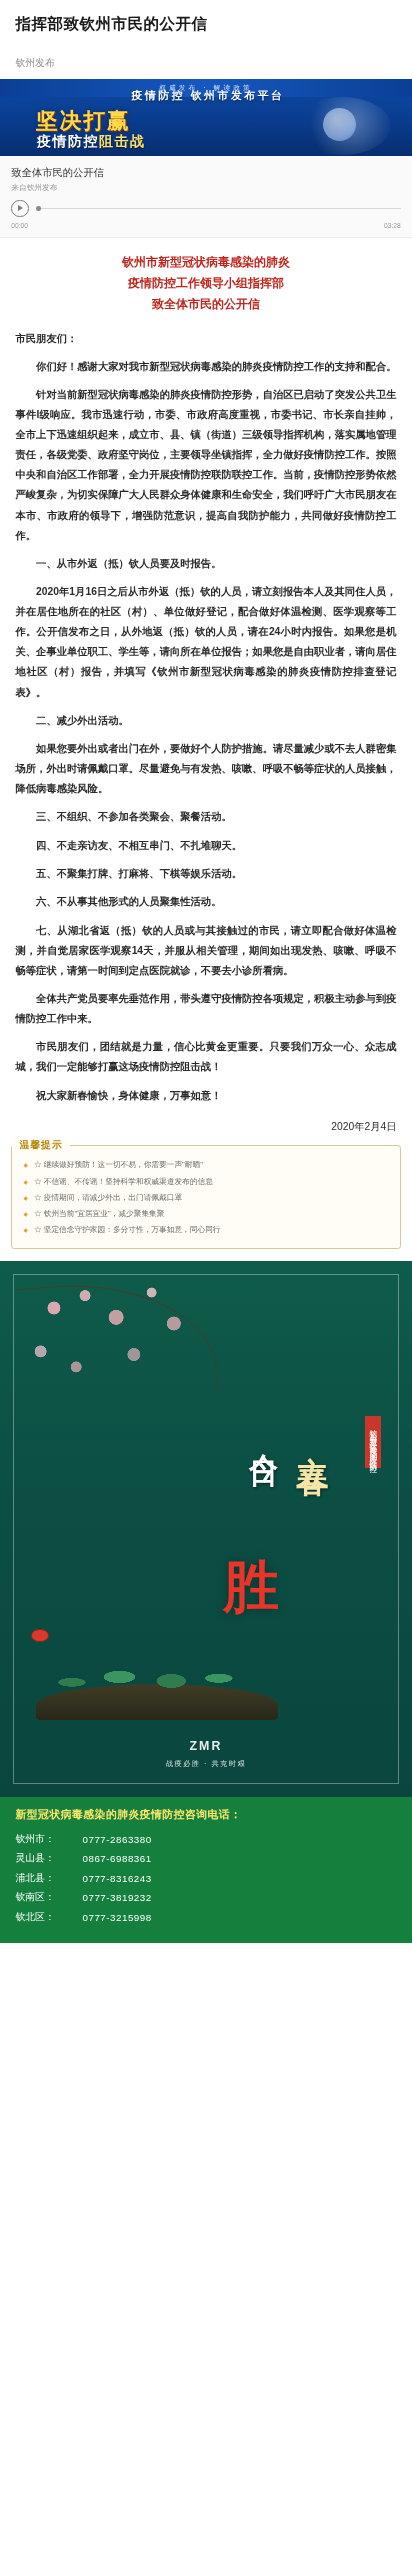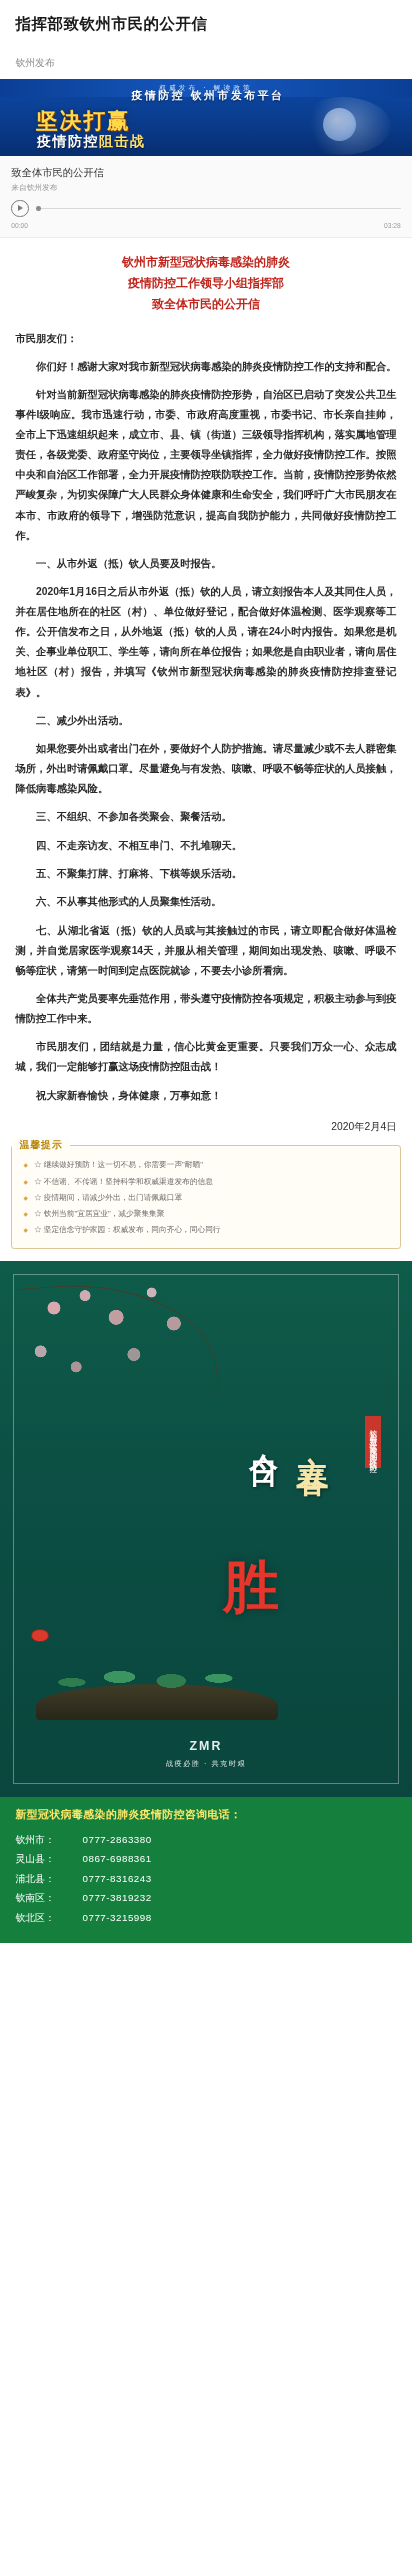--- a/index.html
+++ b/index.html
@@ -288,21 +288,21 @@
     color: #ffe76a;
     margin-bottom: 7.2px;
     letter-spacing: 0.5px;
   }
   .hotline .hl-row {
     display:flex;
     font-size: 9.8px;
     line-height: 2.0;
     color:#ffffff;
   }
-  .hotline .hl-row .nm { width: 67px; flex:0 0 auto; }
+  .hotline .hl-row .nm { width: 67px; flex:0 0 auto;font-family:Liberation Mono, monospace; }
   .hotline .hl-row .num { letter-spacing:0.5px; }
 </style>
 </head>
 <body>
 
 <div class="page">
 
   <div class="header">
     <h1>指挥部致钦州市民的公开信</h1>
     <div class="source">钦州发布</div>
@@ -364,21 +364,21 @@
   <div class="reminder-wrap">
     <div class="reminder">
       <div class="reminder-hd">
         <span>温馨提示</span>
       </div>
       <ul>
         <li>☆ 继续做好预防！这一切不易，你需要一声"耐晒"</li>
         <li>☆ 不信谣、不传谣！坚持科学和权威渠道发布的信息</li>
         <li>☆ 疫情期间，请减少外出，出门请佩戴口罩</li>
         <li>☆ 钦州当前"宜居宜业"，减少聚集集聚</li>
-        <li>☆ 坚定信念守护家园：权威发布，同向齐心，同心同行</li>
+        <li>☆ 坚定信念守护家园：多分寸性，万事如意，同心同行</li>
       </ul>
     </div>
   </div>
 
   <div class="poster">
     <div class="frame"></div>
     <div class="branch"></div>
     <div class="blossom"></div>
     <div class="side-strip">钦州市新型冠状病毒感染的肺炎疫情防控</div>
     <div class="v-title">立春</div>

